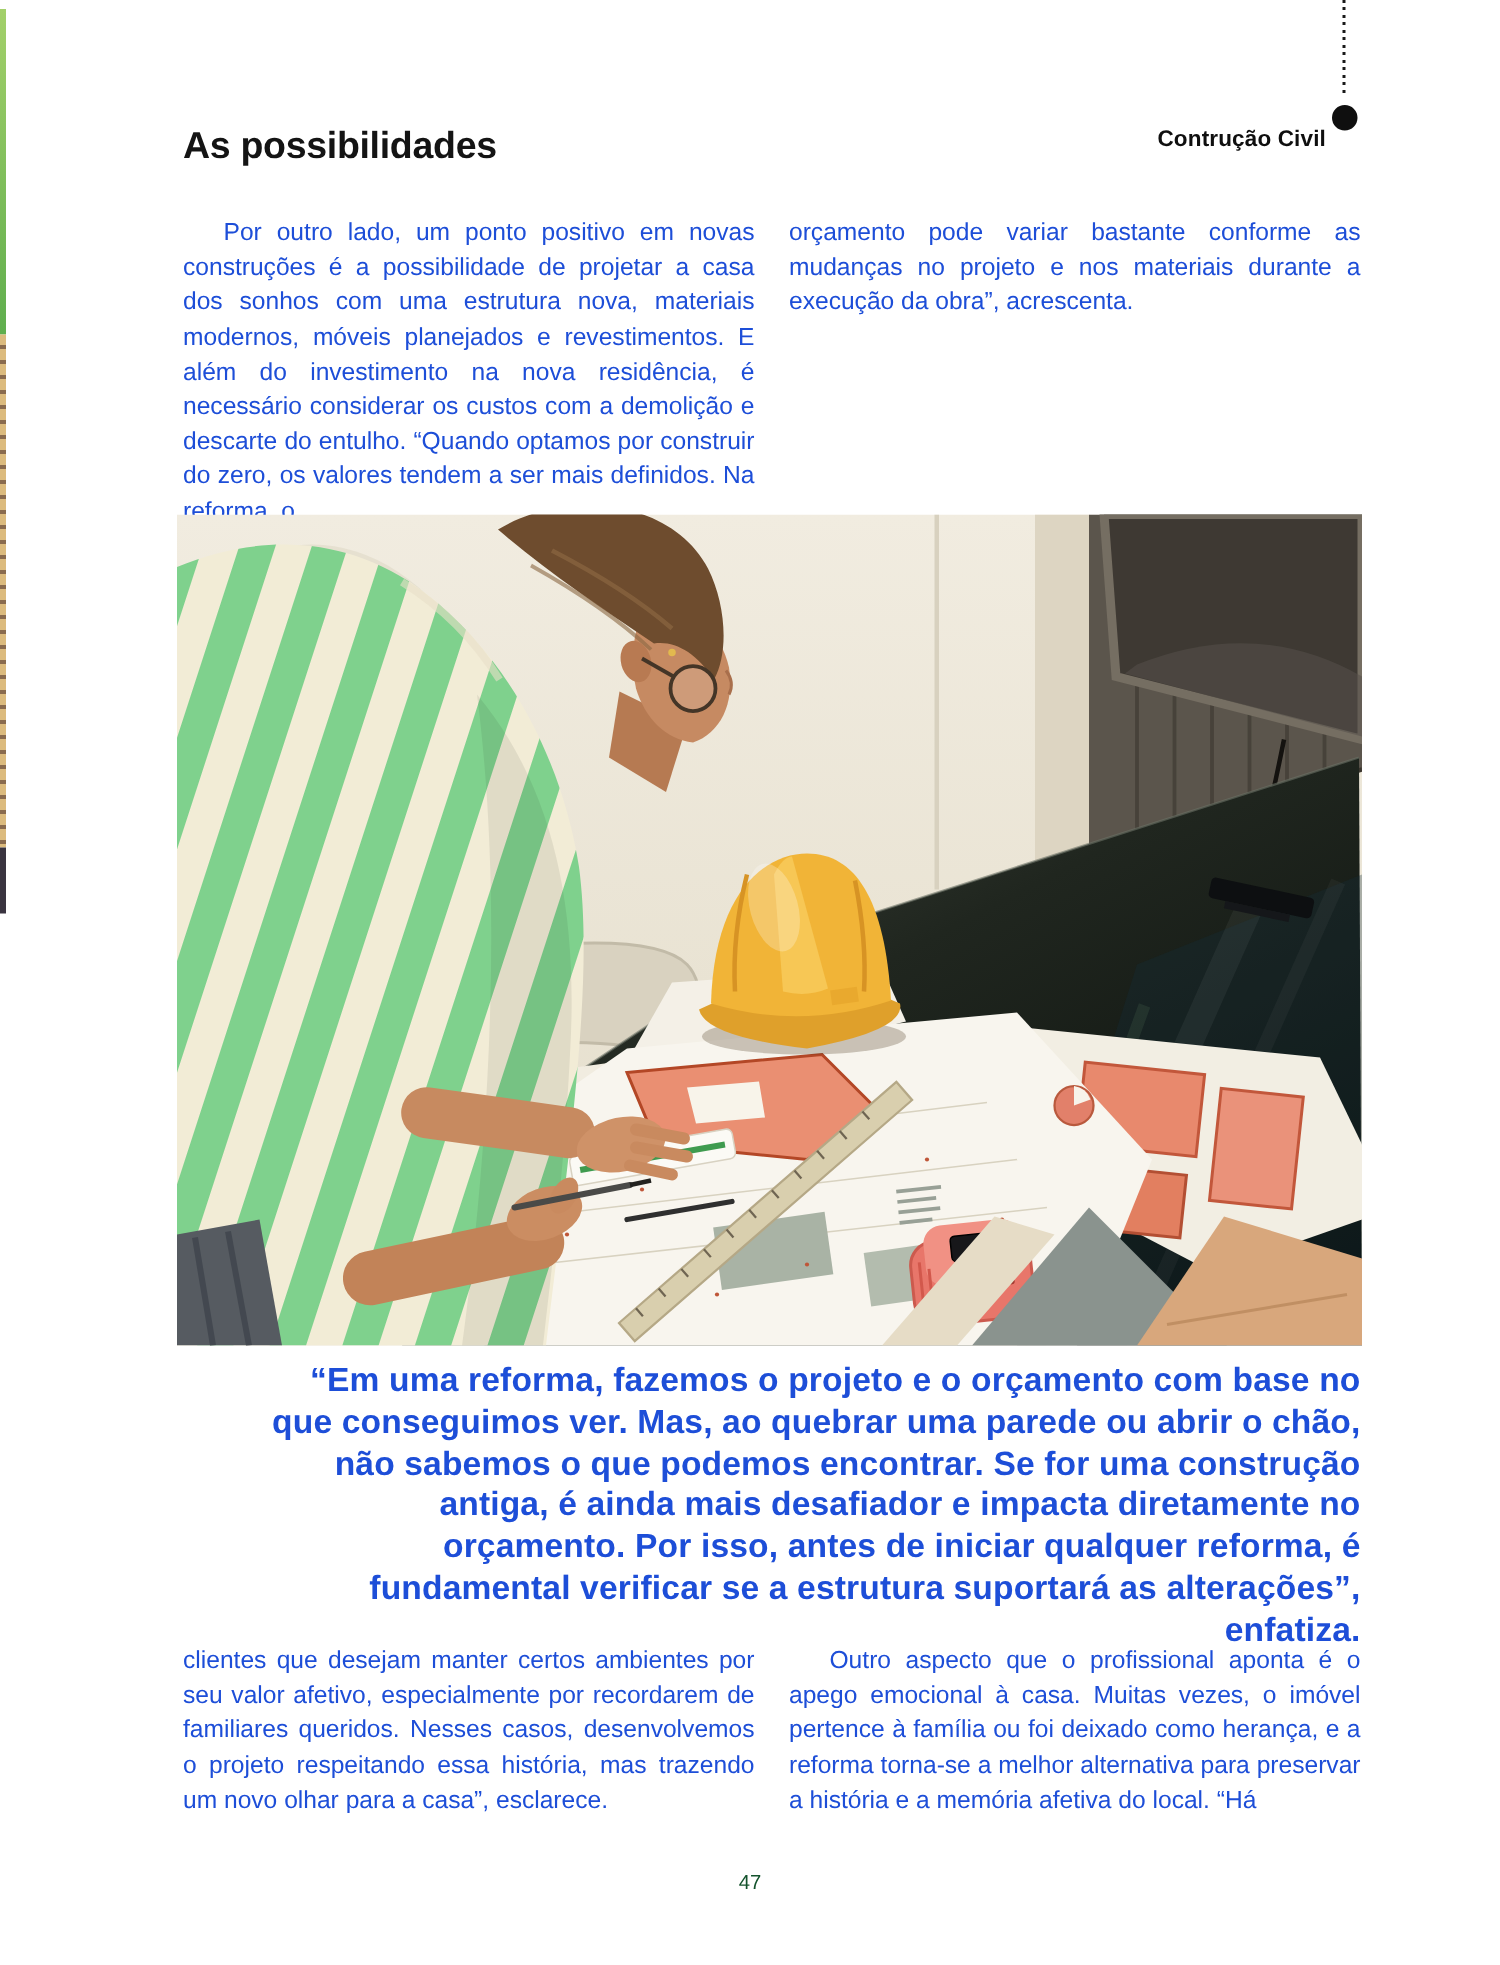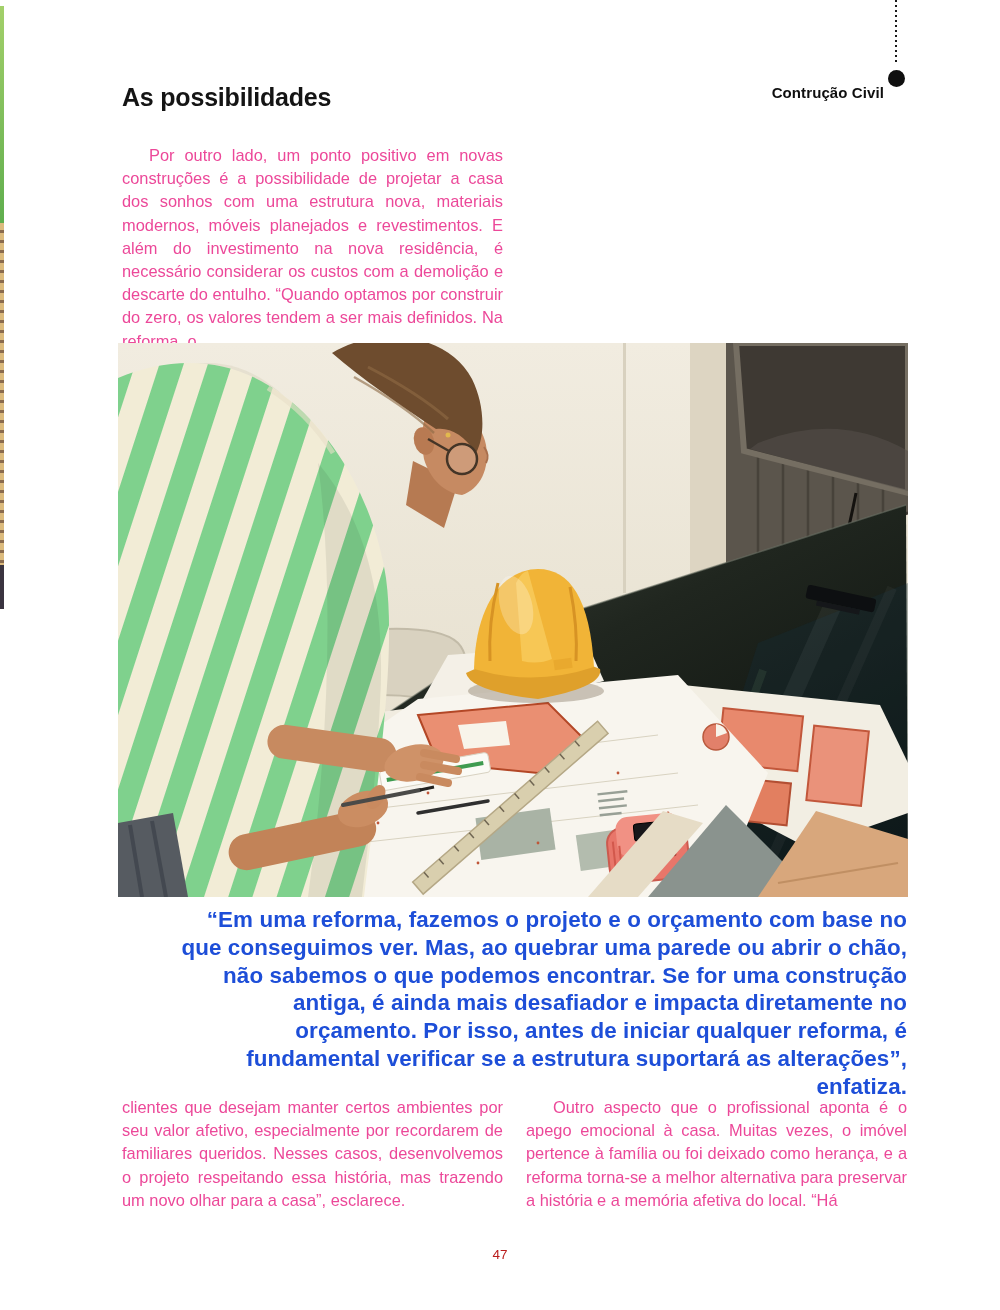--- a/index.html
+++ b/index.html
@@ -23,32 +23,32 @@
     font-weight:700; color:#0f0f0f; letter-spacing:0.1px;text-align:right; }
 
   .article-title { position:absolute; left:122px; top:83px; margin:0;
     font-size:25px; font-weight:700; color:#141414; letter-spacing:-0.2px; }
 
   .cols { position:absolute; left:122px; width:785px; display:flex; gap:23px; }
   .cols-top { top:144px; }
   .cols-bottom { top:1096px; }
   .col { width:381px; }
   .col p { margin:0; text-align:justify; font-size:16.4px; line-height:23.2px;
-    color:#ec4899; hyphens:auto; }
+    color:#1d4ed8; hyphens:auto; }
   .indent { text-indent:27px; }
 
   .photo { position:absolute; left:118px; top:343px; width:790px; height:554px; margin:0; }
   .photo svg { display:block; }
 
   .pull-quote { position:absolute; left:170px; top:906px; width:737px; margin:0;
     text-align:right; font-size:22.4px; line-height:27.8px; font-weight:700;
     color:#1d4ed8; letter-spacing:0.1px; }
 
   .page-number { position:absolute; top:1247px; left:0; width:1000px;
-    text-align:center; font-size:13.5px; color:#b91c1c; }
+    text-align:center; font-size:13.5px; color:#14532d; }
 </style>
 </head>
 <body>
 
 <div class="page">
 
   <div class="edge-seg edge-green"></div>
   <div class="edge-seg edge-tan"></div>
   <div class="edge-seg edge-dark"></div>
 
@@ -56,20 +56,21 @@
   <div class="section-dot"></div>
   <div class="section-label">Contrução Civil</div>
 
   <h1 class="article-title">As possibilidades</h1>
 
   <section class="cols cols-top">
     <div class="col">
       <p class="indent">Por outro lado, um ponto positivo em novas construções é a possibilidade de projetar a casa dos sonhos com uma estrutura nova, materiais modernos, móveis planejados e revestimentos. E além do investimento na nova residência, é necessário considerar os custos com a demolição e descarte do entulho. “Quando optamos por construir do zero, os valores tendem a ser mais definidos. Na reforma, o</p>
     </div>
     <div class="col">
+      <p>orçamento pode variar bastante conforme as mudanças no projeto e nos materiais durante a execução da obra”, acrescenta.</p>
     </div>
   </section>
 
   <figure class="photo" aria-label="Profissional de óculos e camiseta listrada verde e creme debruçado sobre plantas baixas em mesa escura, com capacete amarelo, régua e trena rosa">
     <svg width="790" height="554" viewBox="0 0 790 554" xmlns="http://www.w3.org/2000/svg" role="img">
       <defs>
         <linearGradient id="wallG" x1="0" y1="0" x2="0" y2="1">
           <stop offset="0" stop-color="#f1ece0"></stop>
             <stop offset="1" stop-color="#e3dcc9"></stop>
         </linearGradient>

